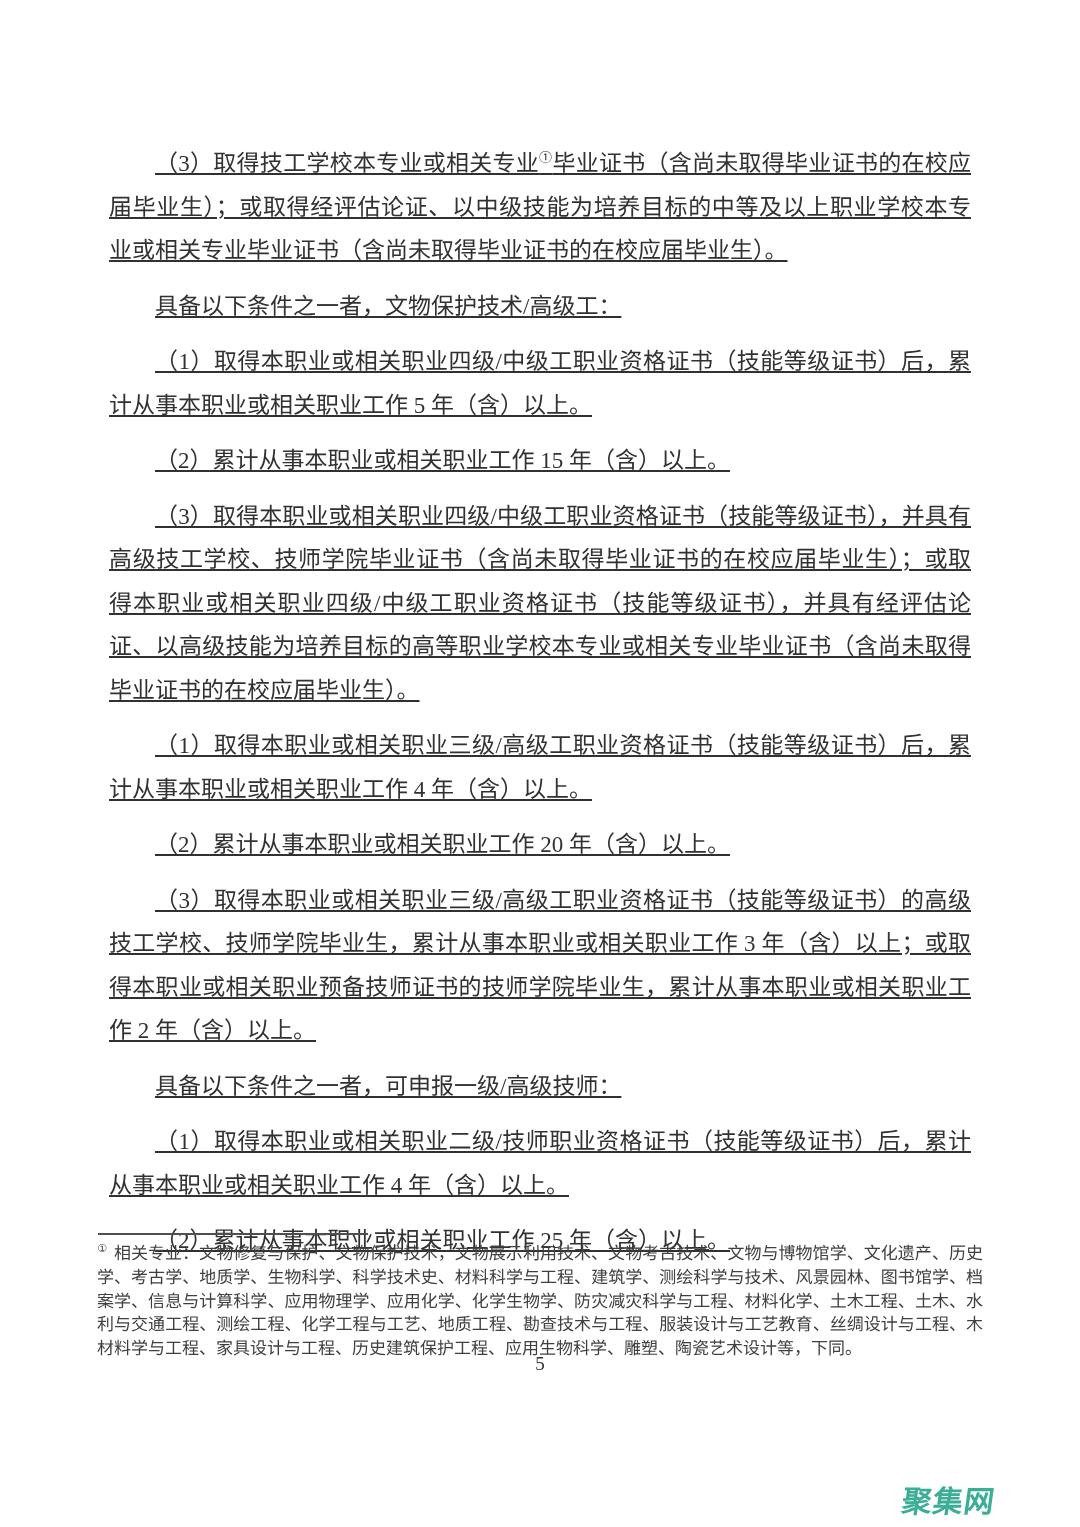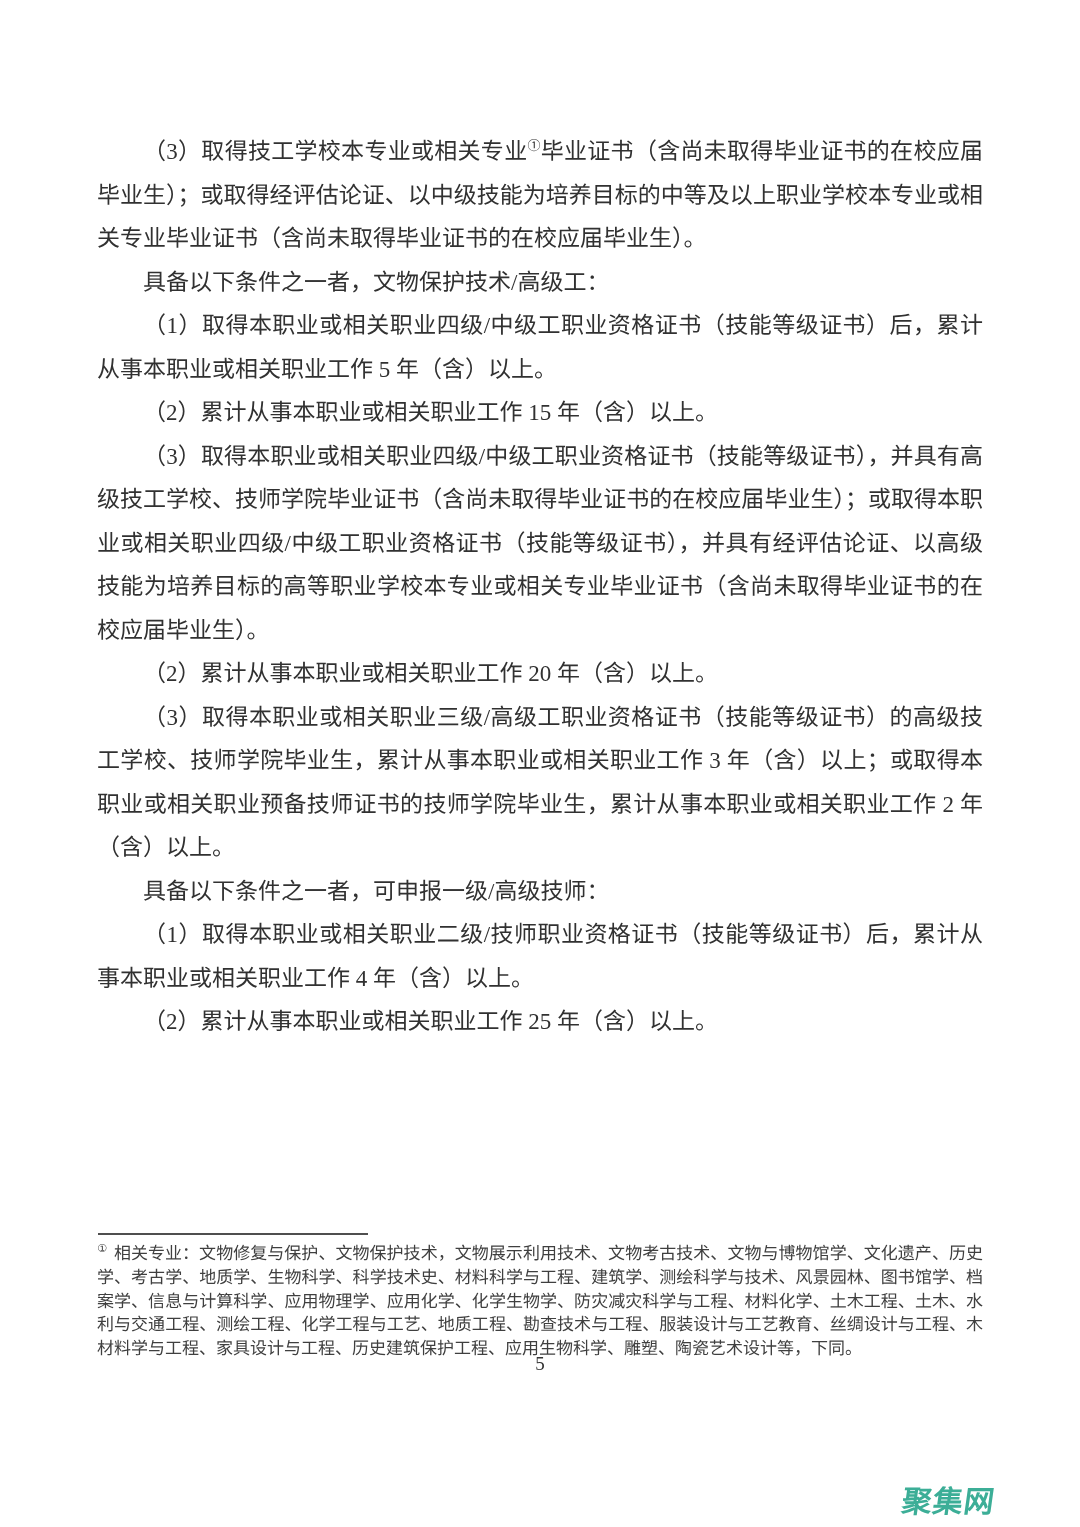--- a/index.html
+++ b/index.html
@@ -20,22 +20,23 @@
   .page{position:absolute;inset:0;}
   .body-text{
     position:absolute;
     left:97px;top:130px;width:886px;
     color:var(--body_text);
     font-size:23px;
     line-height:43.5px;
     text-align:justify;
   }
   .body-text p{
-    margin:0;
+    margin:12px;
     text-indent:2em;
+    text-decoration:underline;
   }
   .body-text sup{
     font-size:13px;
     line-height:0;
     vertical-align:super;
   }
   .footnote-area{
     position:absolute;
     left:97px;top:1233px;width:886px;
   }
@@ -82,20 +83,21 @@
 <body>
 
 <div class="page">
 
   <main class="body-text">
     <p><span>（3）取得技工学校本专业或相关专业</span><sup>①</sup><span>毕业证书（含尚未取得毕业证书的在校应届毕业生）；或取得经评估论证、以中级技能为培养目标的中等及以上职业学校本专业或相关专业毕业证书（含尚未取得毕业证书的在校应届毕业生）。</span></p>
     <p>具备以下条件之一者，文物保护技术/高级工：</p>
     <p>（1）取得本职业或相关职业四级/中级工职业资格证书（技能等级证书）后，累计从事本职业或相关职业工作 5 年（含）以上。</p>
     <p>（2）累计从事本职业或相关职业工作 15 年（含）以上。</p>
     <p>（3）取得本职业或相关职业四级/中级工职业资格证书（技能等级证书），并具有高级技工学校、技师学院毕业证书（含尚未取得毕业证书的在校应届毕业生）；或取得本职业或相关职业四级/中级工职业资格证书（技能等级证书），并具有经评估论证、以高级技能为培养目标的高等职业学校本专业或相关专业毕业证书（含尚未取得毕业证书的在校应届毕业生）。</p>
+    <p>（1）取得本职业或相关职业三级/高级工职业资格证书（技能等级证书）后，累计从事本职业或相关职业工作 4 年（含）以上。</p>
     <p>（2）累计从事本职业或相关职业工作 20 年（含）以上。</p>
     <p>（3）取得本职业或相关职业三级/高级工职业资格证书（技能等级证书）的高级技工学校、技师学院毕业生，累计从事本职业或相关职业工作 3 年（含）以上；或取得本职业或相关职业预备技师证书的技师学院毕业生，累计从事本职业或相关职业工作 2 年（含）以上。</p>
     <p>具备以下条件之一者，可申报一级/高级技师：</p>
     <p>（1）取得本职业或相关职业二级/技师职业资格证书（技能等级证书）后，累计从事本职业或相关职业工作 4 年（含）以上。</p>
     <p>（2）累计从事本职业或相关职业工作 25 年（含）以上。</p>
   </main>
 
   <div class="footnote-area">
     <div class="footnote-divider"></div>
     <p class="footnote"><sup>①</sup><span>相关专业：文物修复与保护、文物保护技术，文物展示利用技术、文物考古技术、文物与博物馆学、文化遗产、历史学、考古学、地质学、生物科学、科学技术史、材料科学与工程、建筑学、测绘科学与技术、风景园林、图书馆学、档案学、信息与计算科学、应用物理学、应用化学、化学生物学、防灾减灾科学与工程、材料化学、土木工程、土木、水利与交通工程、测绘工程、化学工程与工艺、地质工程、勘查技术与工程、服装设计与工艺教育、丝绸设计与工程、木材料学与工程、家具设计与工程、历史建筑保护工程、应用生物科学、雕塑、陶瓷艺术设计等，下同。</span></p>

